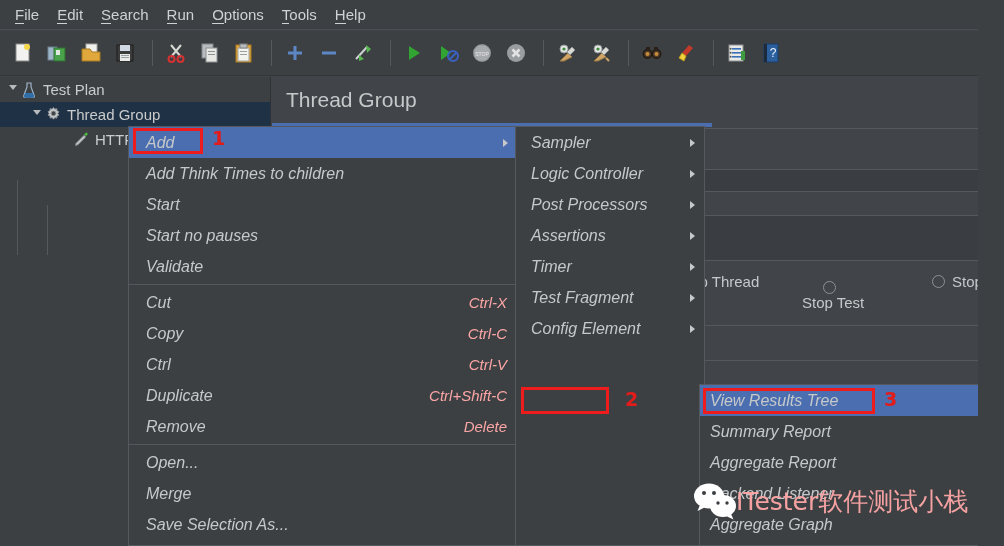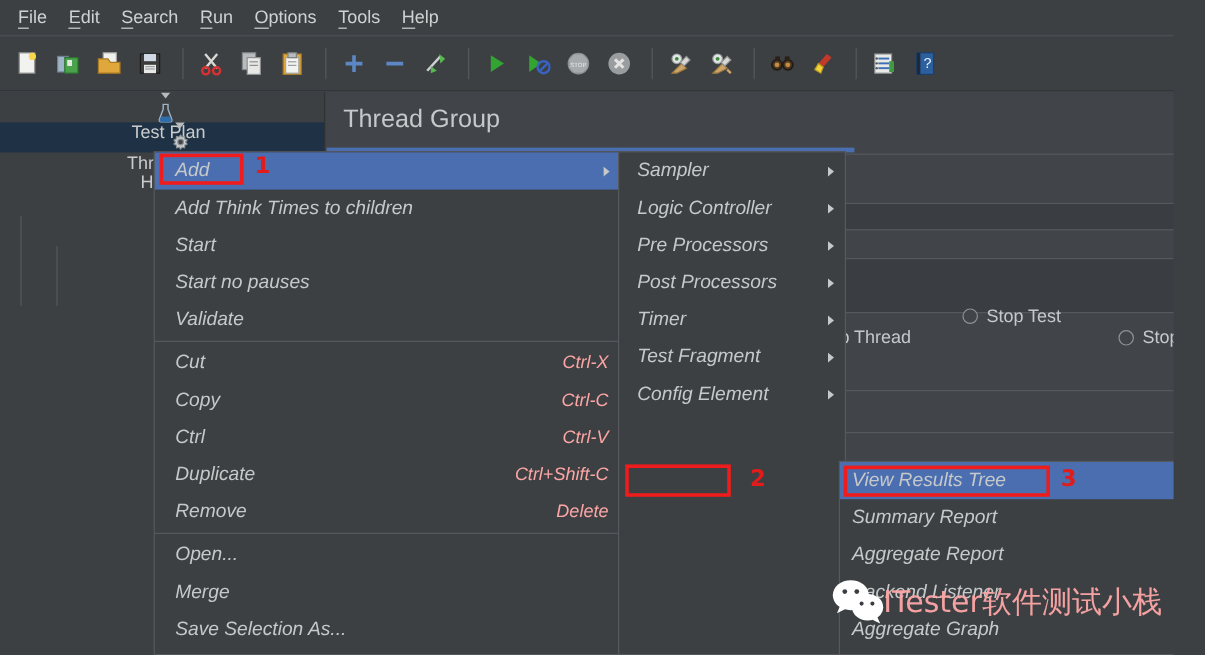--- a/index.html
+++ b/index.html
@@ -35,21 +35,21 @@
   .tsep{width:1px;height:26px;background:#55595d;margin:0 8px;}
   .tbtn svg{display:block;}
 
   
   .tree{
     position:absolute;left:0;top:77px;width:271px;height:469px;
     background:#3c4043;box-sizing:border-box;
     border-right:1px solid #2f3235;
     overflow:hidden;
   }
-  .trow{height:25px;display:flex;align-items:center;box-sizing:border-box;font-size:15px;color:#c9cbcc;flex-direction:column;}
+  .trow{height:25px;display:flex;align-items:center;box-sizing:border-box;font-size:15px;color:#c9cbcc;}
   .trow.sel{background:#1f3144;}
   .tw{width:14px;display:flex;align-items:center;justify-content:center;}
   .tri{width:0;height:0;border-left:5px solid #b8babb;border-top:4px solid transparent;border-bottom:4px solid transparent;}
   .tri.open{border-left:4px solid transparent;border-right:4px solid transparent;border-top:5px solid #b8babb;}
   .tlabel{margin-left:5px;white-space:nowrap;}
   .ticon{width:18px;height:18px;display:flex;align-items:center;justify-content:center;}
   .guide{position:absolute;width:1px;background:#55595d;}
 
   
   .editor{
@@ -343,21 +343,21 @@
     <div class="hr" style="top:114px;width:732px;"></div>
     <div class="band" style="top:138px;width:732px;height:45px;"></div>
     <div class="hr" style="top:138px;width:732px;"></div>
     <div class="hr" style="top:183px;width:732px;"></div>
     <div class="hr" style="top:248px;width:732px;"></div>
     <div class="hr" style="top:283px;width:732px;"></div>
     <div class="hr" style="top:318px;width:732px;"></div>
 
     <div class="fieldlabel" style="left:415px;top:196px;">top Thread</div>
 
-    <div class="radio" style="left:530px;top:178px;">
+    <div class="radio" style="left:530px;top:204px;flex-direction:column;">
       <div class="rc"></div>
       <span>Stop Test</span>
     </div>
     <div class="radio" style="left:660px;top:196px;">
       <div class="rc"></div>
       <span>Stop</span>
     </div>
 
     <div class="fieldlabel" style="left:228px;top:344px;">s):</div>
     <div class="textfield" style="left:272px;top:338px;width:172px;height:28px;">1</div>
@@ -425,25 +425,25 @@
   <div class="menu" style="left:515px;top:126px;width:190px;height:420px;">
     <div class="mrow" style="padding-left:15px;">
       <span>Sampler</span>
       <span class="arr"></span>
     </div>
     <div class="mrow" style="padding-left:15px;">
       <span>Logic Controller</span>
       <span class="arr"></span>
     </div>
     <div class="mrow" style="padding-left:15px;">
-      <span>Pre Processors</span>
-      <span class="arr"></span>
-    </div>
-    <div class="mrow" style="padding-left:15px;">
       <span>Post Processors</span>
+      <span class="arr"></span>
+    </div>
+    <div class="mrow" style="padding-left:15px;">
+      <span>Assertions</span>
       <span class="arr"></span>
     </div>
     <div class="mrow" style="padding-left:15px;">
       <span>Timer</span>
       <span class="arr"></span>
     </div>
     <div class="mrow" style="padding-left:15px;">
       <span>Test Fragment</span>
       <span class="arr"></span>
     </div>

